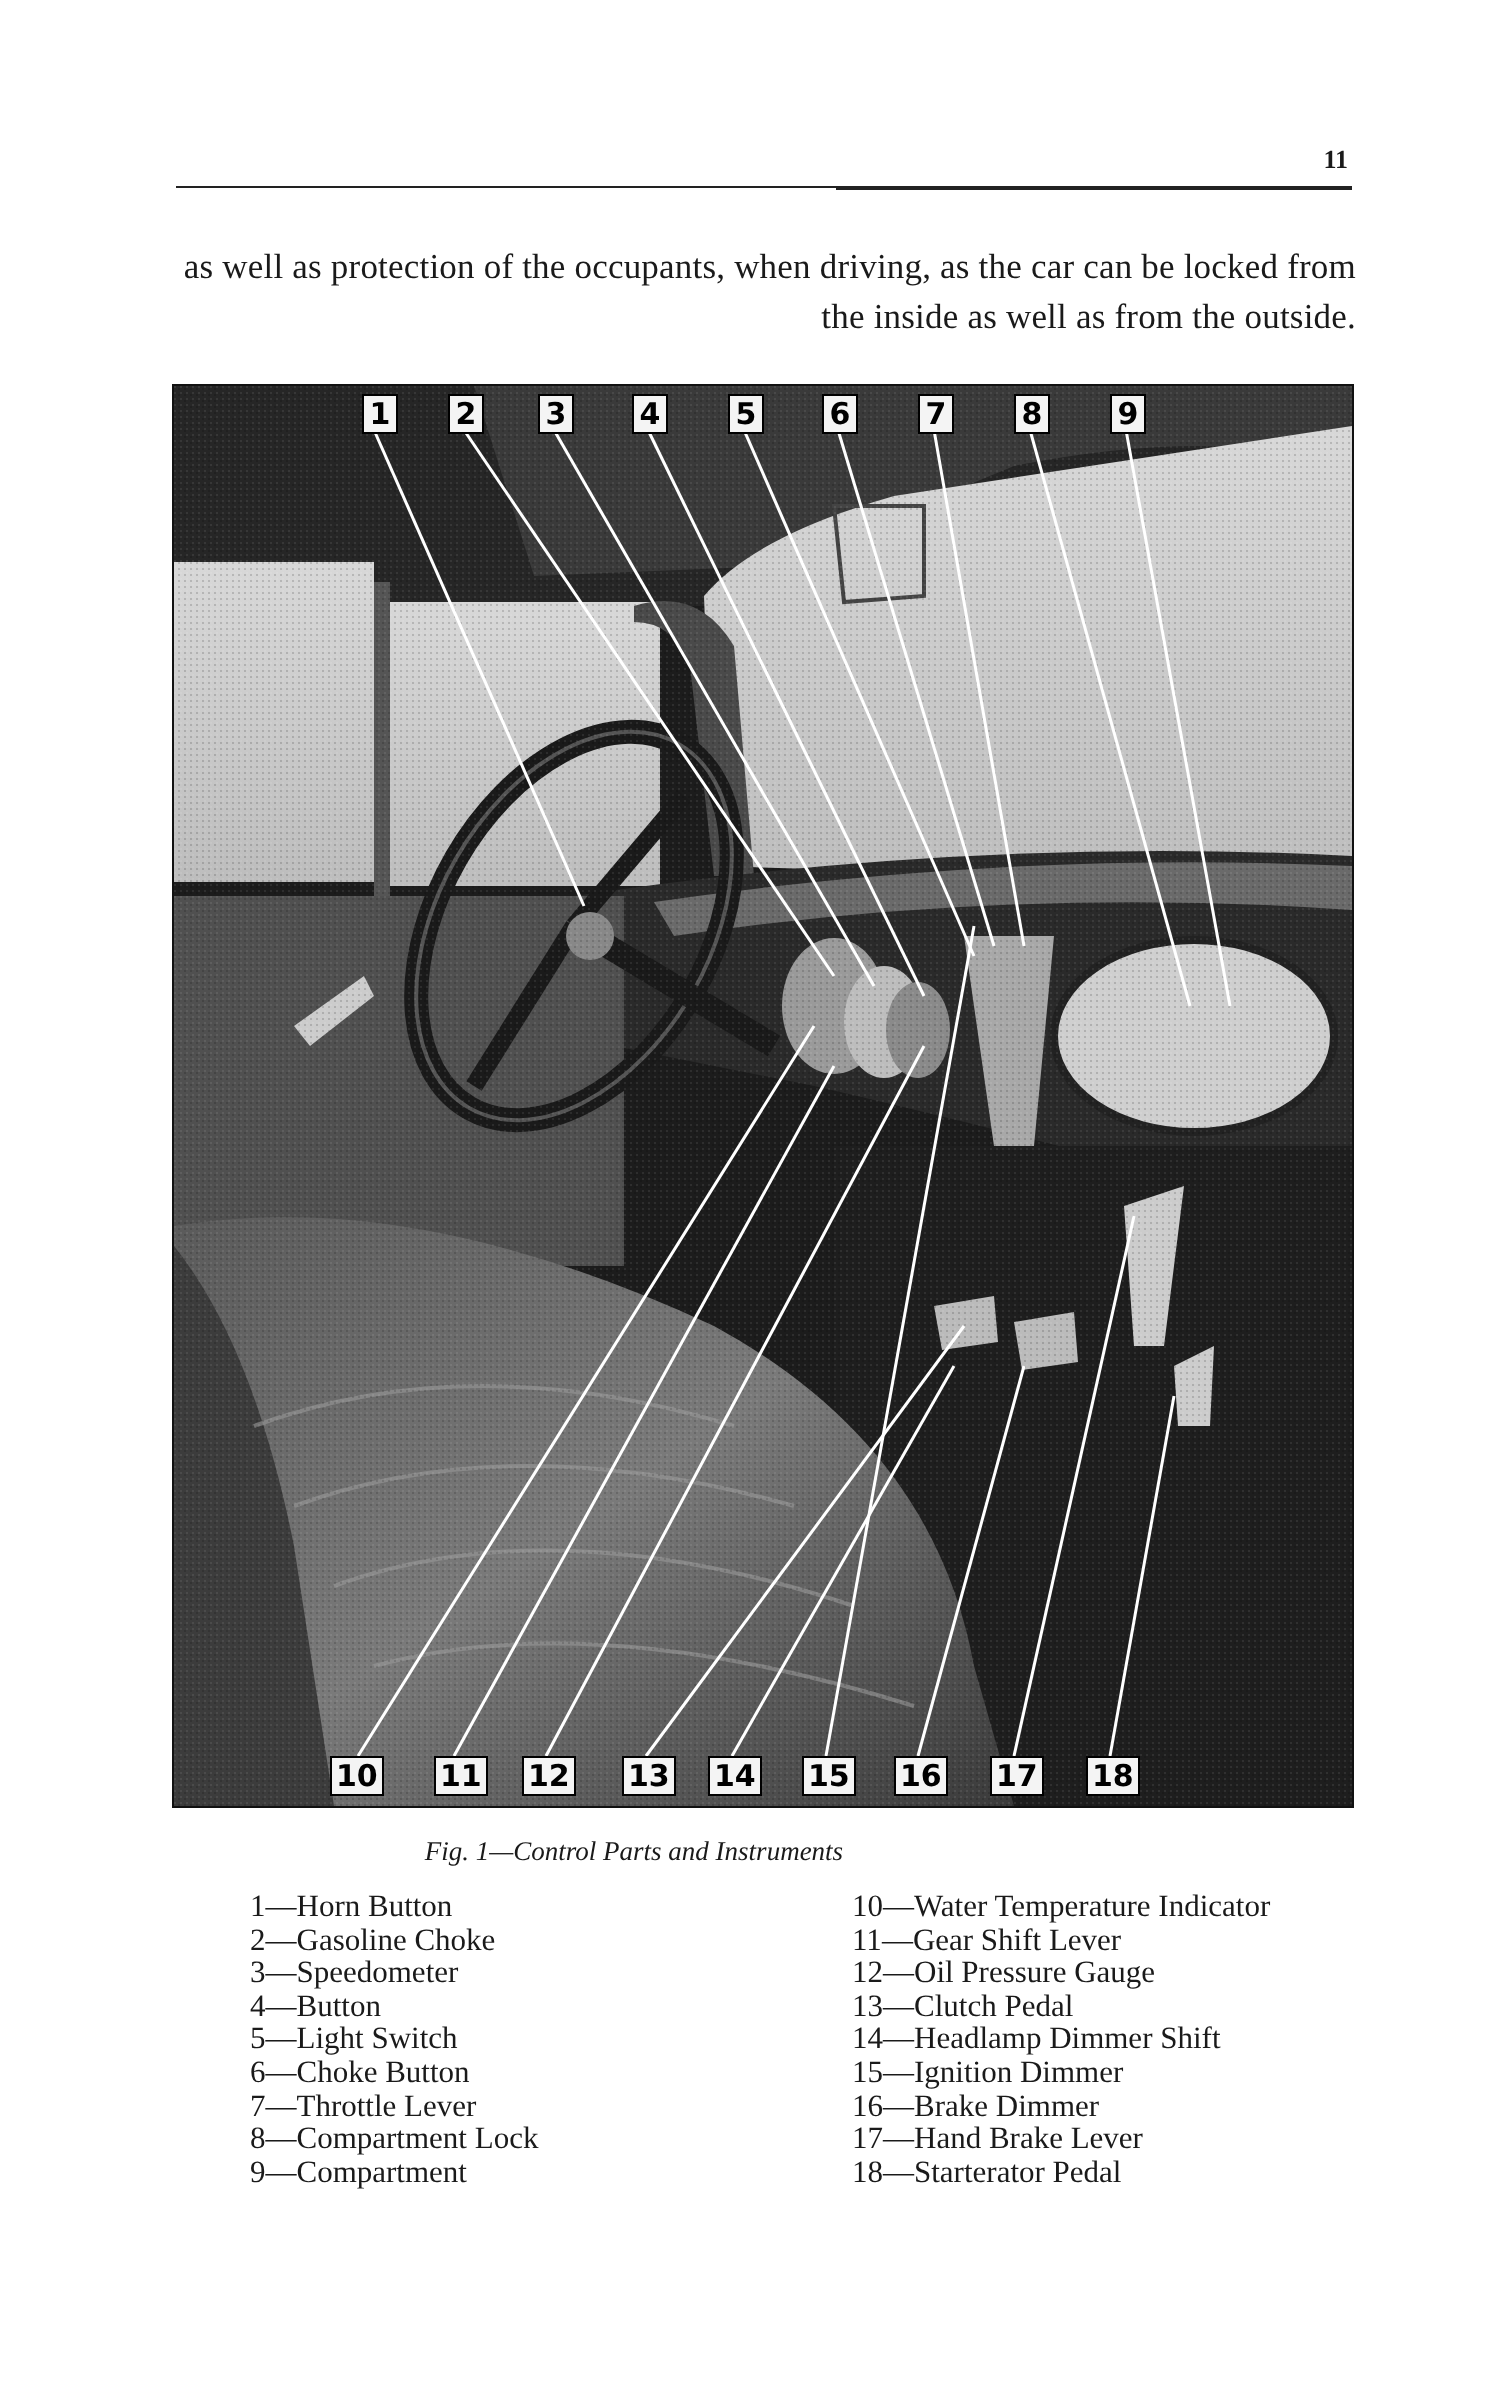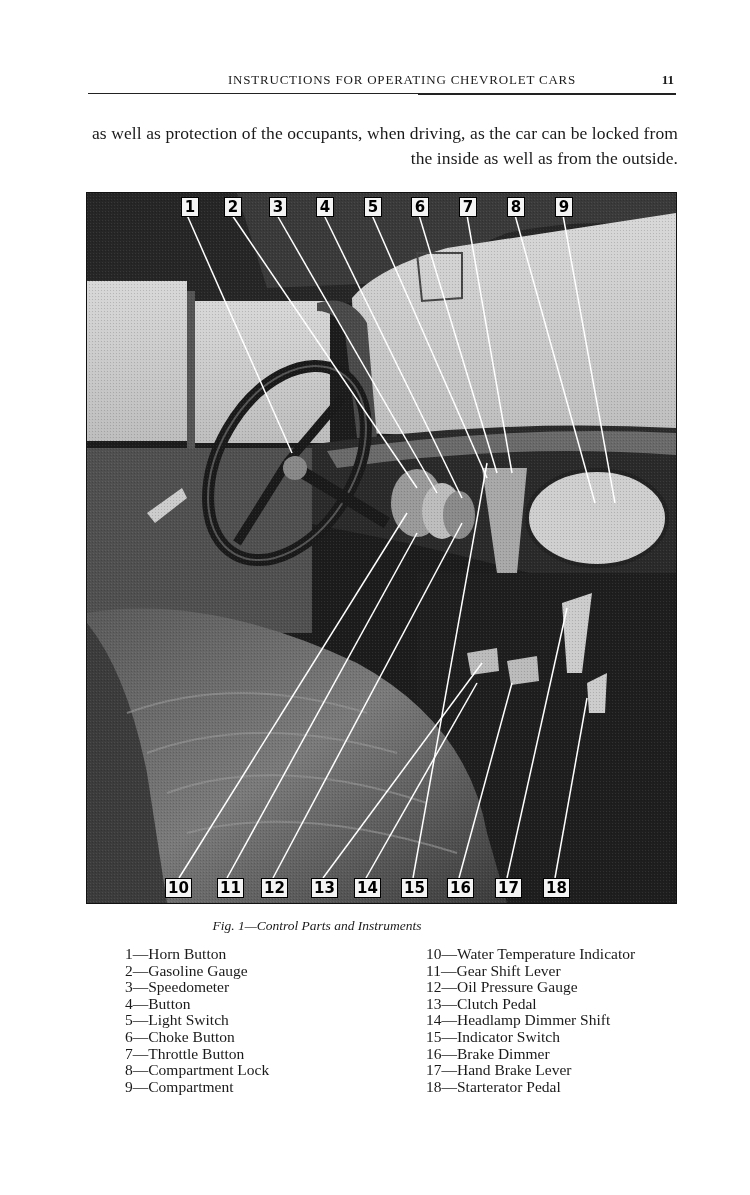--- a/index.html
+++ b/index.html
@@ -23,21 +23,20 @@
              font-style: italic; font-size: 13.5px; }
   .legend { position: absolute; top: 946px; font-size: 15.5px; line-height: 16.6px; }
   .legend.left { left: 89px; }
   .legend.right { left: 390px; font-family: Liberation Serif, serif; }
   .legend-item { white-space: nowrap; margin-left: 36px; }
 </style>
 </head>
 <body>
 
 <div class="running-head">
-  <span class="running-title">INSTRUCTIONS FOR OPERATING CHEVROLET CARS</span>
   <span class="page-number">11</span>
 </div>
 <div class="head-rule"></div>
 
 <p class="body-text" style="margin:0;">as well as protection of the occupants, when driving, as the car can be locked from the inside as well as from the outside.</p>
 
 <div class="figure">
   <svg width="589" height="710" viewBox="0 0 589 710">
     <defs>
       <pattern id="grain" width="3" height="3" patternUnits="userSpaceOnUse">
@@ -146,33 +145,33 @@
   <span class="callout" style="left:314px; top:685px;">15</span>
   <span class="callout" style="left:360px; top:685px;">16</span>
   <span class="callout" style="left:408px; top:685px;">17</span>
   <span class="callout" style="left:456px; top:685px;">18</span>
 </div>
 
 <div class="caption">Fig. 1—Control Parts and Instruments</div>
 
 <div class="legend left">
   <div class="legend-item"><span>1</span>—<span>Horn Button</span></div>
-  <div class="legend-item"><span>2</span>—<span>Gasoline Gauge</span></div>
+  <div class="legend-item"><span>2</span>—<span>Gasoline Choke</span></div>
   <div class="legend-item"><span>3</span>—<span>Speedometer</span></div>
   <div class="legend-item"><span>4</span>—<span>Button</span></div>
   <div class="legend-item"><span>5</span>—<span>Light Switch</span></div>
   <div class="legend-item"><span>6</span>—<span>Choke Button</span></div>
-  <div class="legend-item"><span>7</span>—<span>Throttle Button</span></div>
+  <div class="legend-item"><span>7</span>—<span>Throttle Lever</span></div>
   <div class="legend-item"><span>8</span>—<span>Compartment Lock</span></div>
   <div class="legend-item"><span>9</span>—<span>Compartment</span></div>
 </div>
 
 <div class="legend right">
   <div class="legend-item"><span>10</span>—<span>Water Temperature Indicator</span></div>
   <div class="legend-item"><span>11</span>—<span>Gear Shift Lever</span></div>
   <div class="legend-item"><span>12</span>—<span>Oil Pressure Gauge</span></div>
   <div class="legend-item"><span>13</span>—<span>Clutch Pedal</span></div>
   <div class="legend-item"><span>14</span>—<span>Headlamp Dimmer Shift</span></div>
-  <div class="legend-item"><span>15</span>—<span>Indicator Switch</span></div>
+  <div class="legend-item"><span>15</span>—<span>Ignition Dimmer</span></div>
   <div class="legend-item"><span>16</span>—<span>Brake Dimmer</span></div>
   <div class="legend-item"><span>17</span>—<span>Hand Brake Lever</span></div>
   <div class="legend-item"><span>18</span>—<span>Starterator Pedal</span></div>
 </div>
 
 </body></html>

